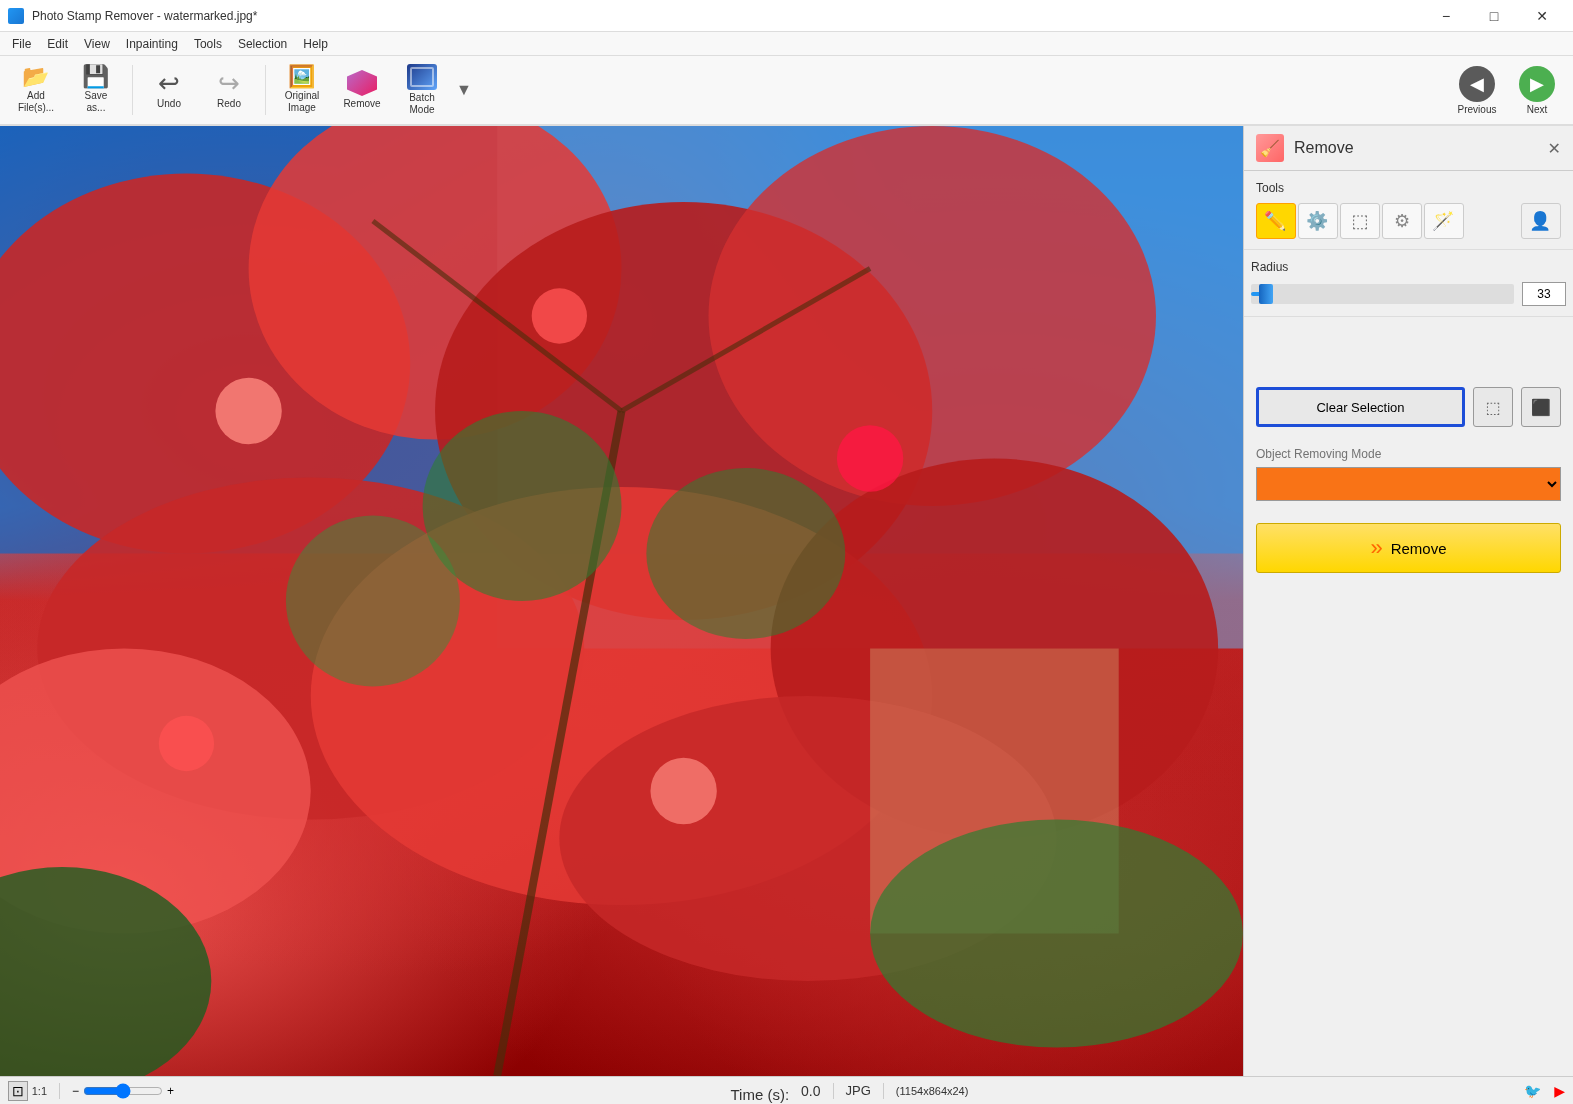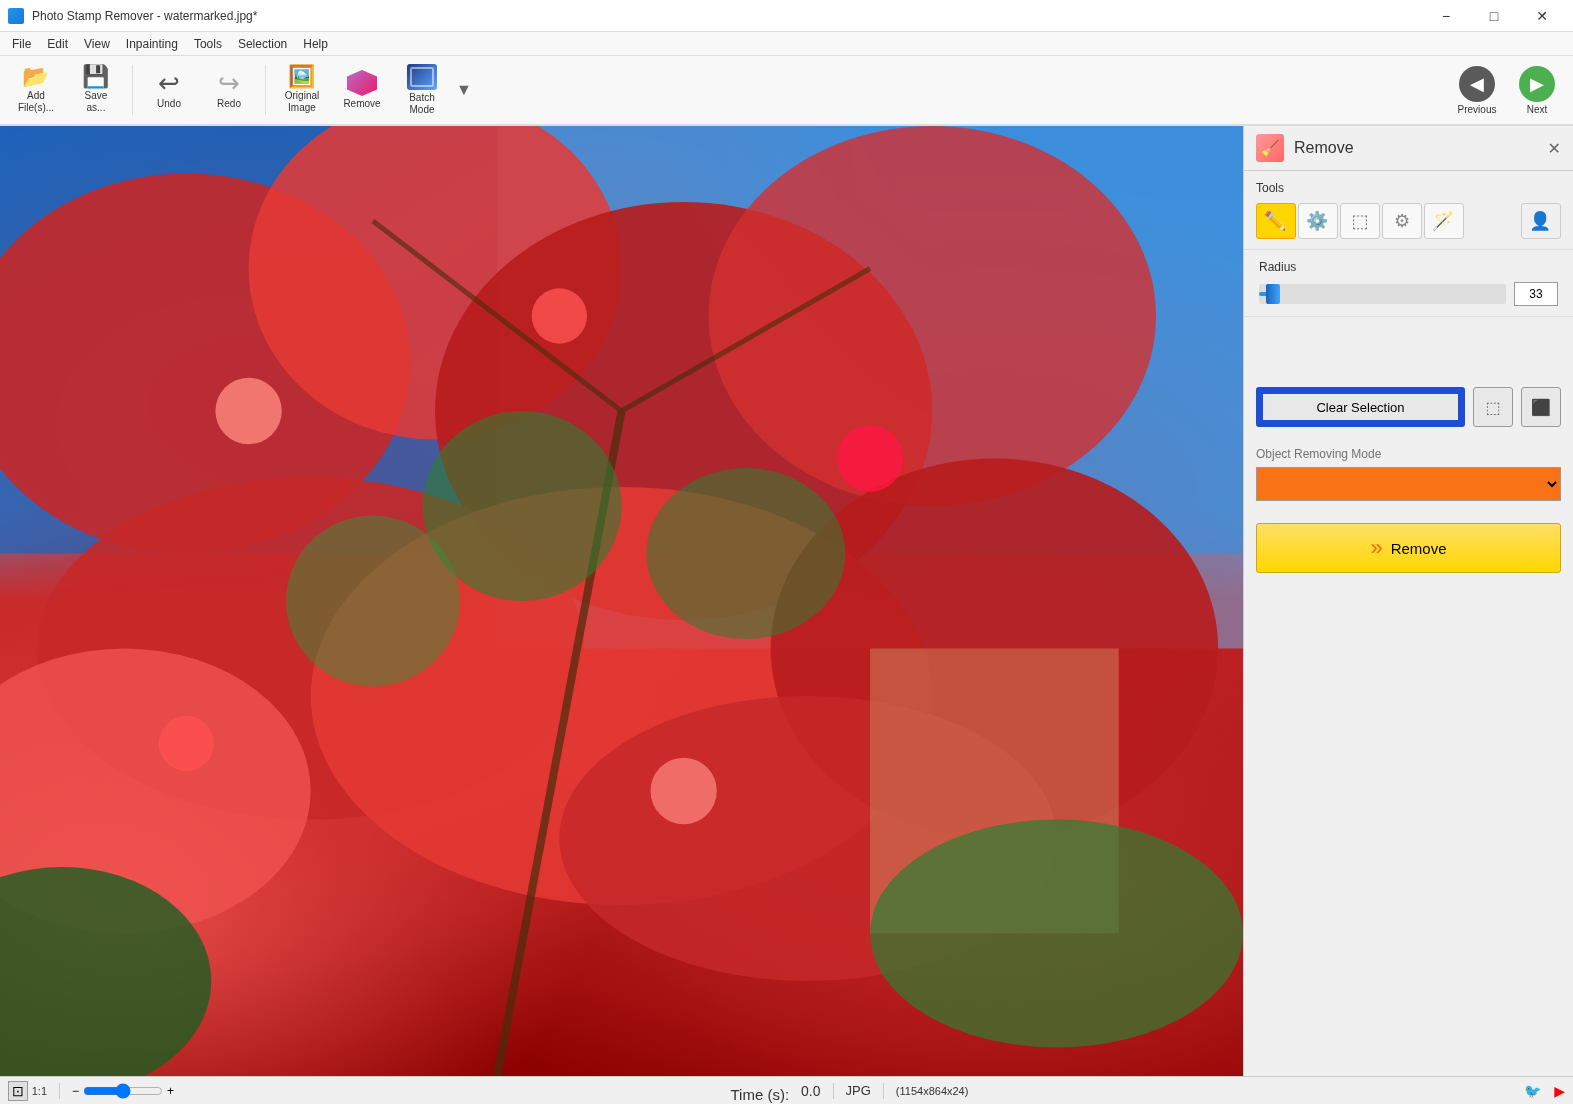--- a/index.html
+++ b/index.html
@@ -57,28 +57,28 @@
     
     
     .tools-section { padding: 10px 12px; border-bottom: 1px solid #ddd; }
     .section-label { font-size: 12px; color: #333; margin-bottom: 8px; }
     .tools-row { display: flex; align-items: center; gap: 2px; }
     .tool-button { width: 40px; height: 36px; border: 1px solid #ccc; background: #f8f8f8; cursor: pointer; display: flex; align-items: center; justify-content: center; border-radius: 3px; font-size: 16px; }
     .tool-button.active { background: #ffd700; border-color: #ffa000; }
     .tool-button-stamp { width: 40px; height: 36px; border: 1px solid #ccc; background: #f8f8f8; cursor: pointer; display: flex; align-items: center; justify-content: center; border-radius: 3px; margin-left: auto; }
     
     
-    .radius-section { padding: 10px 15px; border-bottom: 1px solid #ddd; }
+    .radius-section { padding: 10px 7px; border-bottom: 1px solid #ddd; }
     .radius-row { display: flex; align-items: center; gap: 8px; }
     .radius-slider { flex: 1; height: 4px; background: #ddd; border-radius: 2px; position: relative; cursor: pointer; }
     .radius-input { width: 44px; height: 22px; border: 1px solid #ccc; background: white; text-align: center; font-size: 12px; }
     
     
     .action-row { padding: 10px 12px; display: flex; align-items: center; gap: 8px; }
-    .clear-btn { flex: 1; height: 40px; border: 7px solid #1d4ed8; background: #e8e8e8; cursor: pointer; font-size: 13px; border-radius: 3px; }
+    .clear-btn { flex: 1; height: 40px; border: 3px solid #1d4ed8; background: #e8e8e8; cursor: pointer; font-size: 13px; border-radius: 3px; }
     .select-icon-btn { width: 40px; height: 40px; border: 1px solid #999; background: #e8e8e8; cursor: pointer; display: flex; align-items: center; justify-content: center; border-radius: 3px; font-size: 14px; }
     
     
     .mode-section { padding: 10px 12px; }
     .mode-label { font-size: 12px; color: #737373; margin-bottom: 6px; }
     .mode-select { width: 100%; height: 26px; border: 1px solid #999; background: #f97316; font-size: 12px; padding: 16px 4px; cursor: pointer; }
     
     
     .remove-section { padding: 12px; }
     .remove-btn { width: 100%; height: 50px; background: linear-gradient(to bottom, #ffe066, #ffd700); border: 1px solid #ccaa00; cursor: pointer; font-size: 15px; border-radius: 3px; display: flex; align-items: center; justify-content: center; gap: 8px; }

